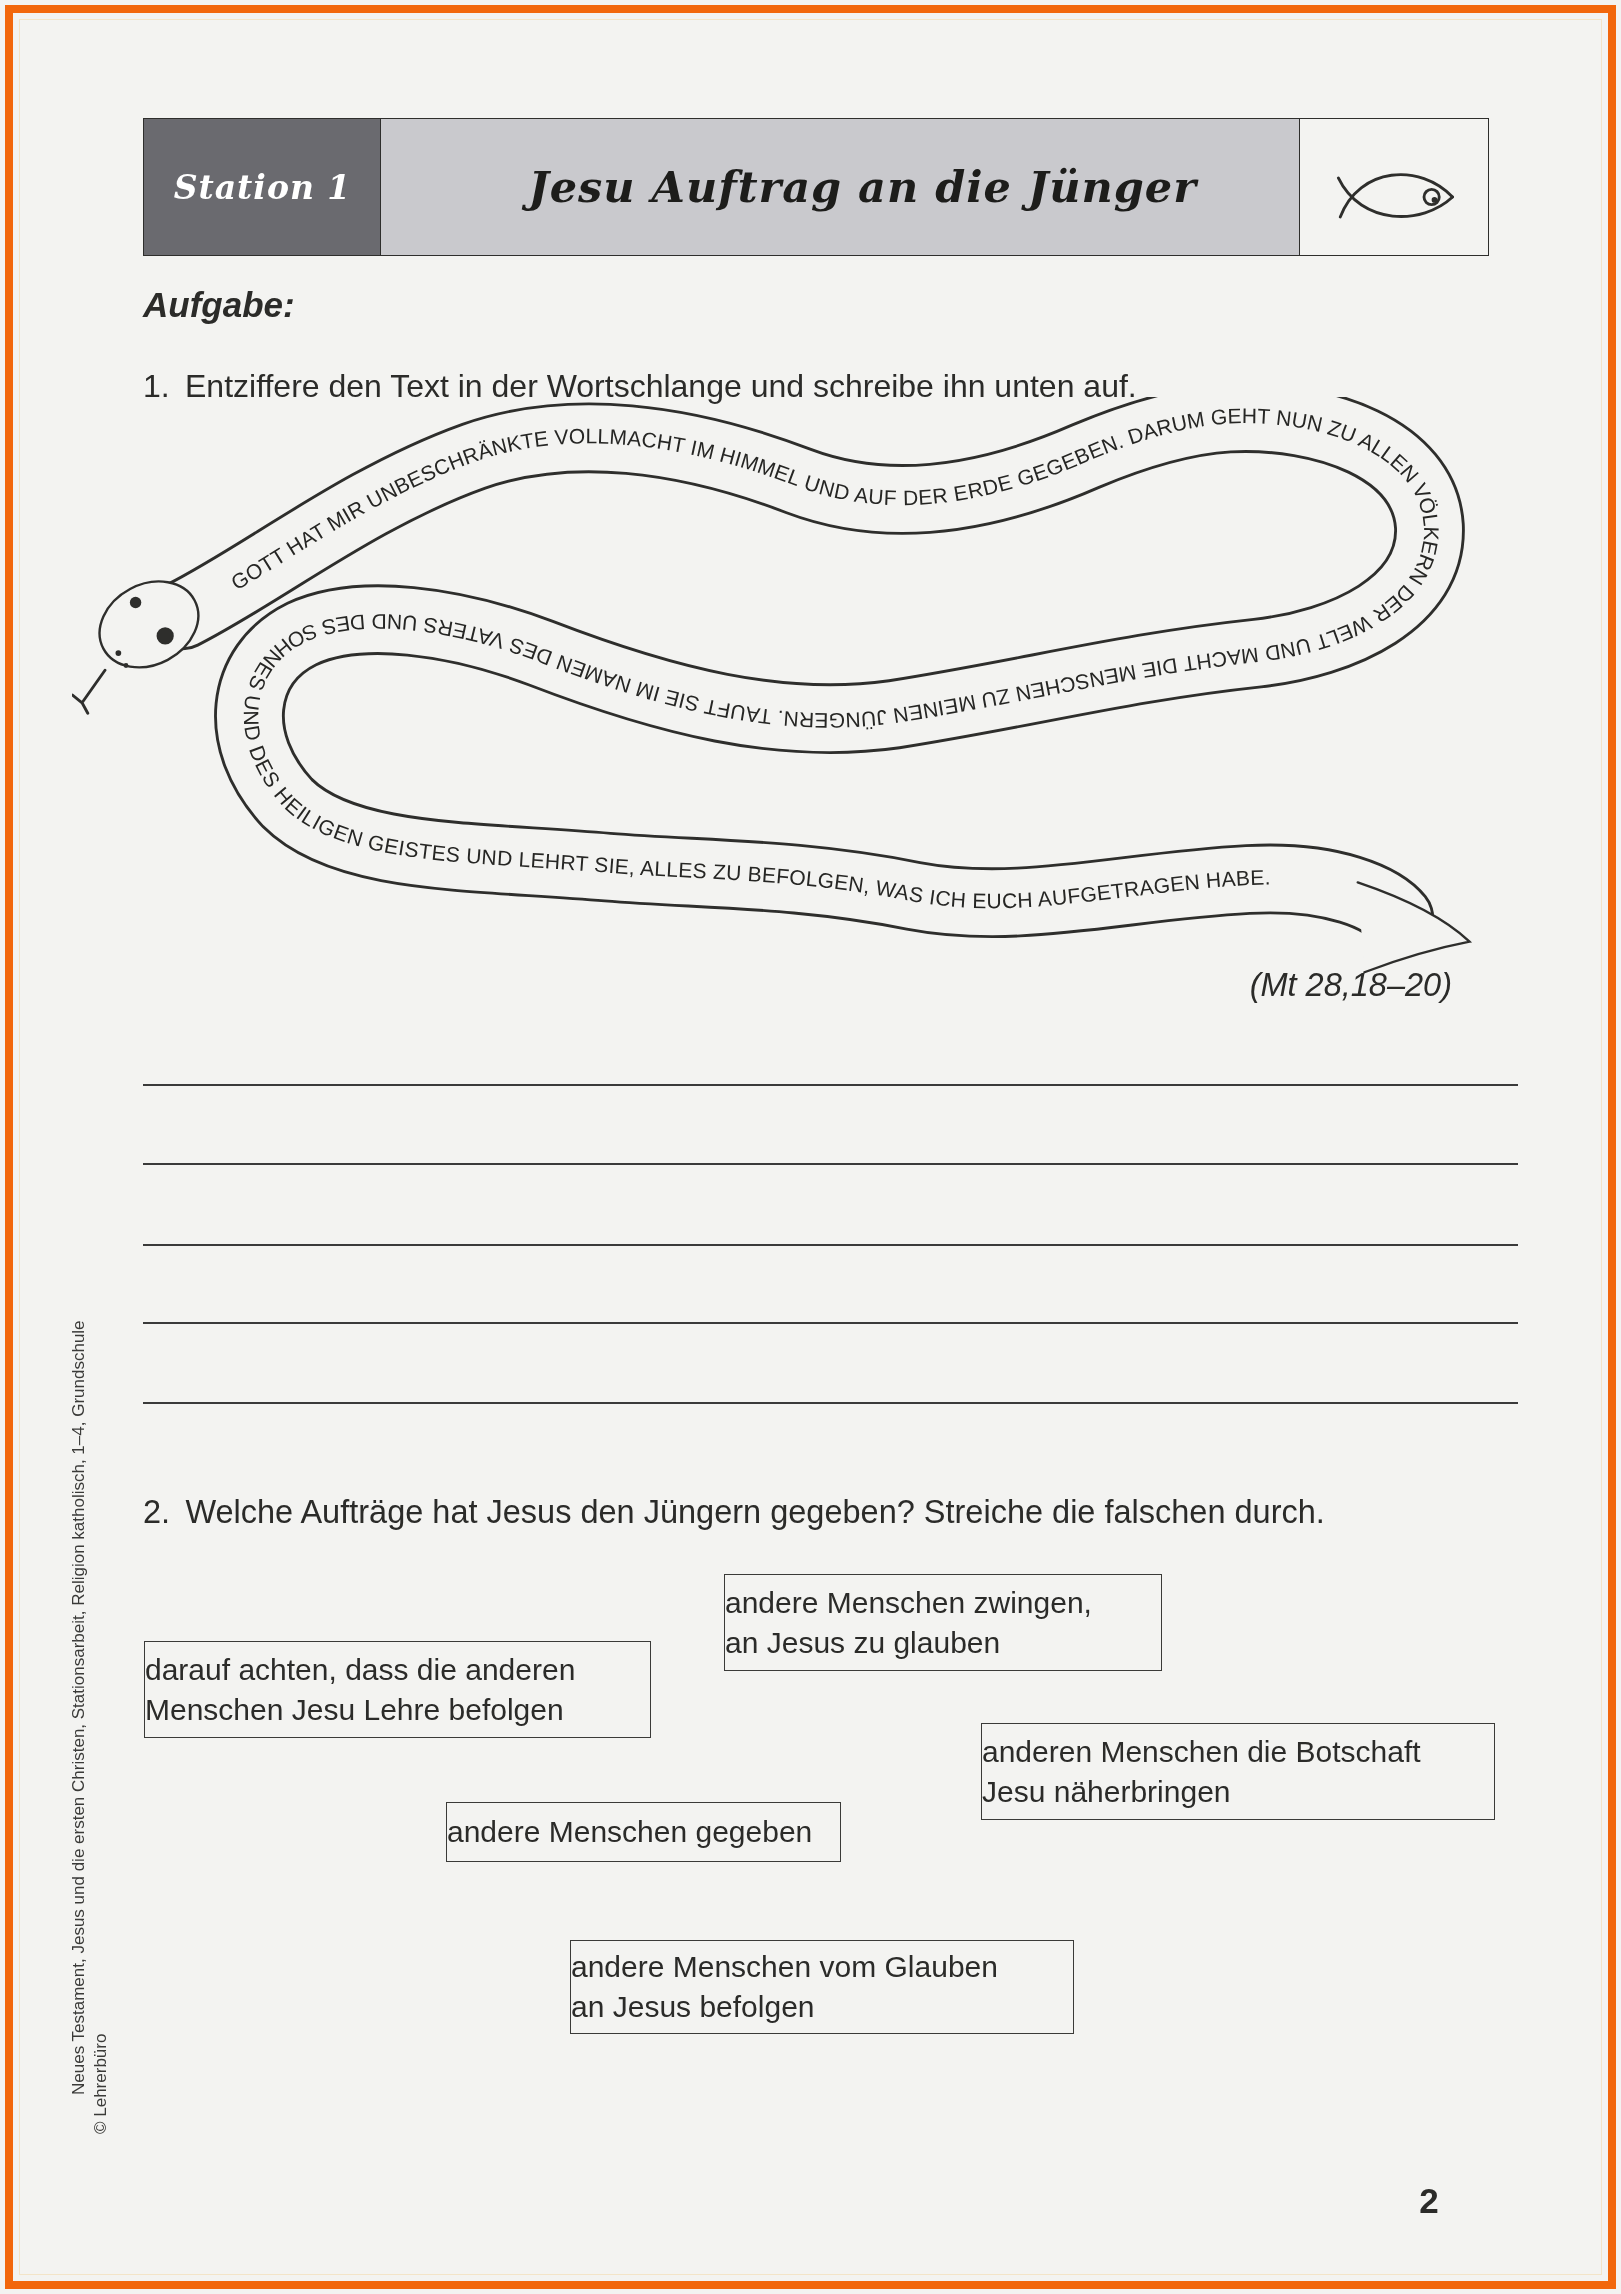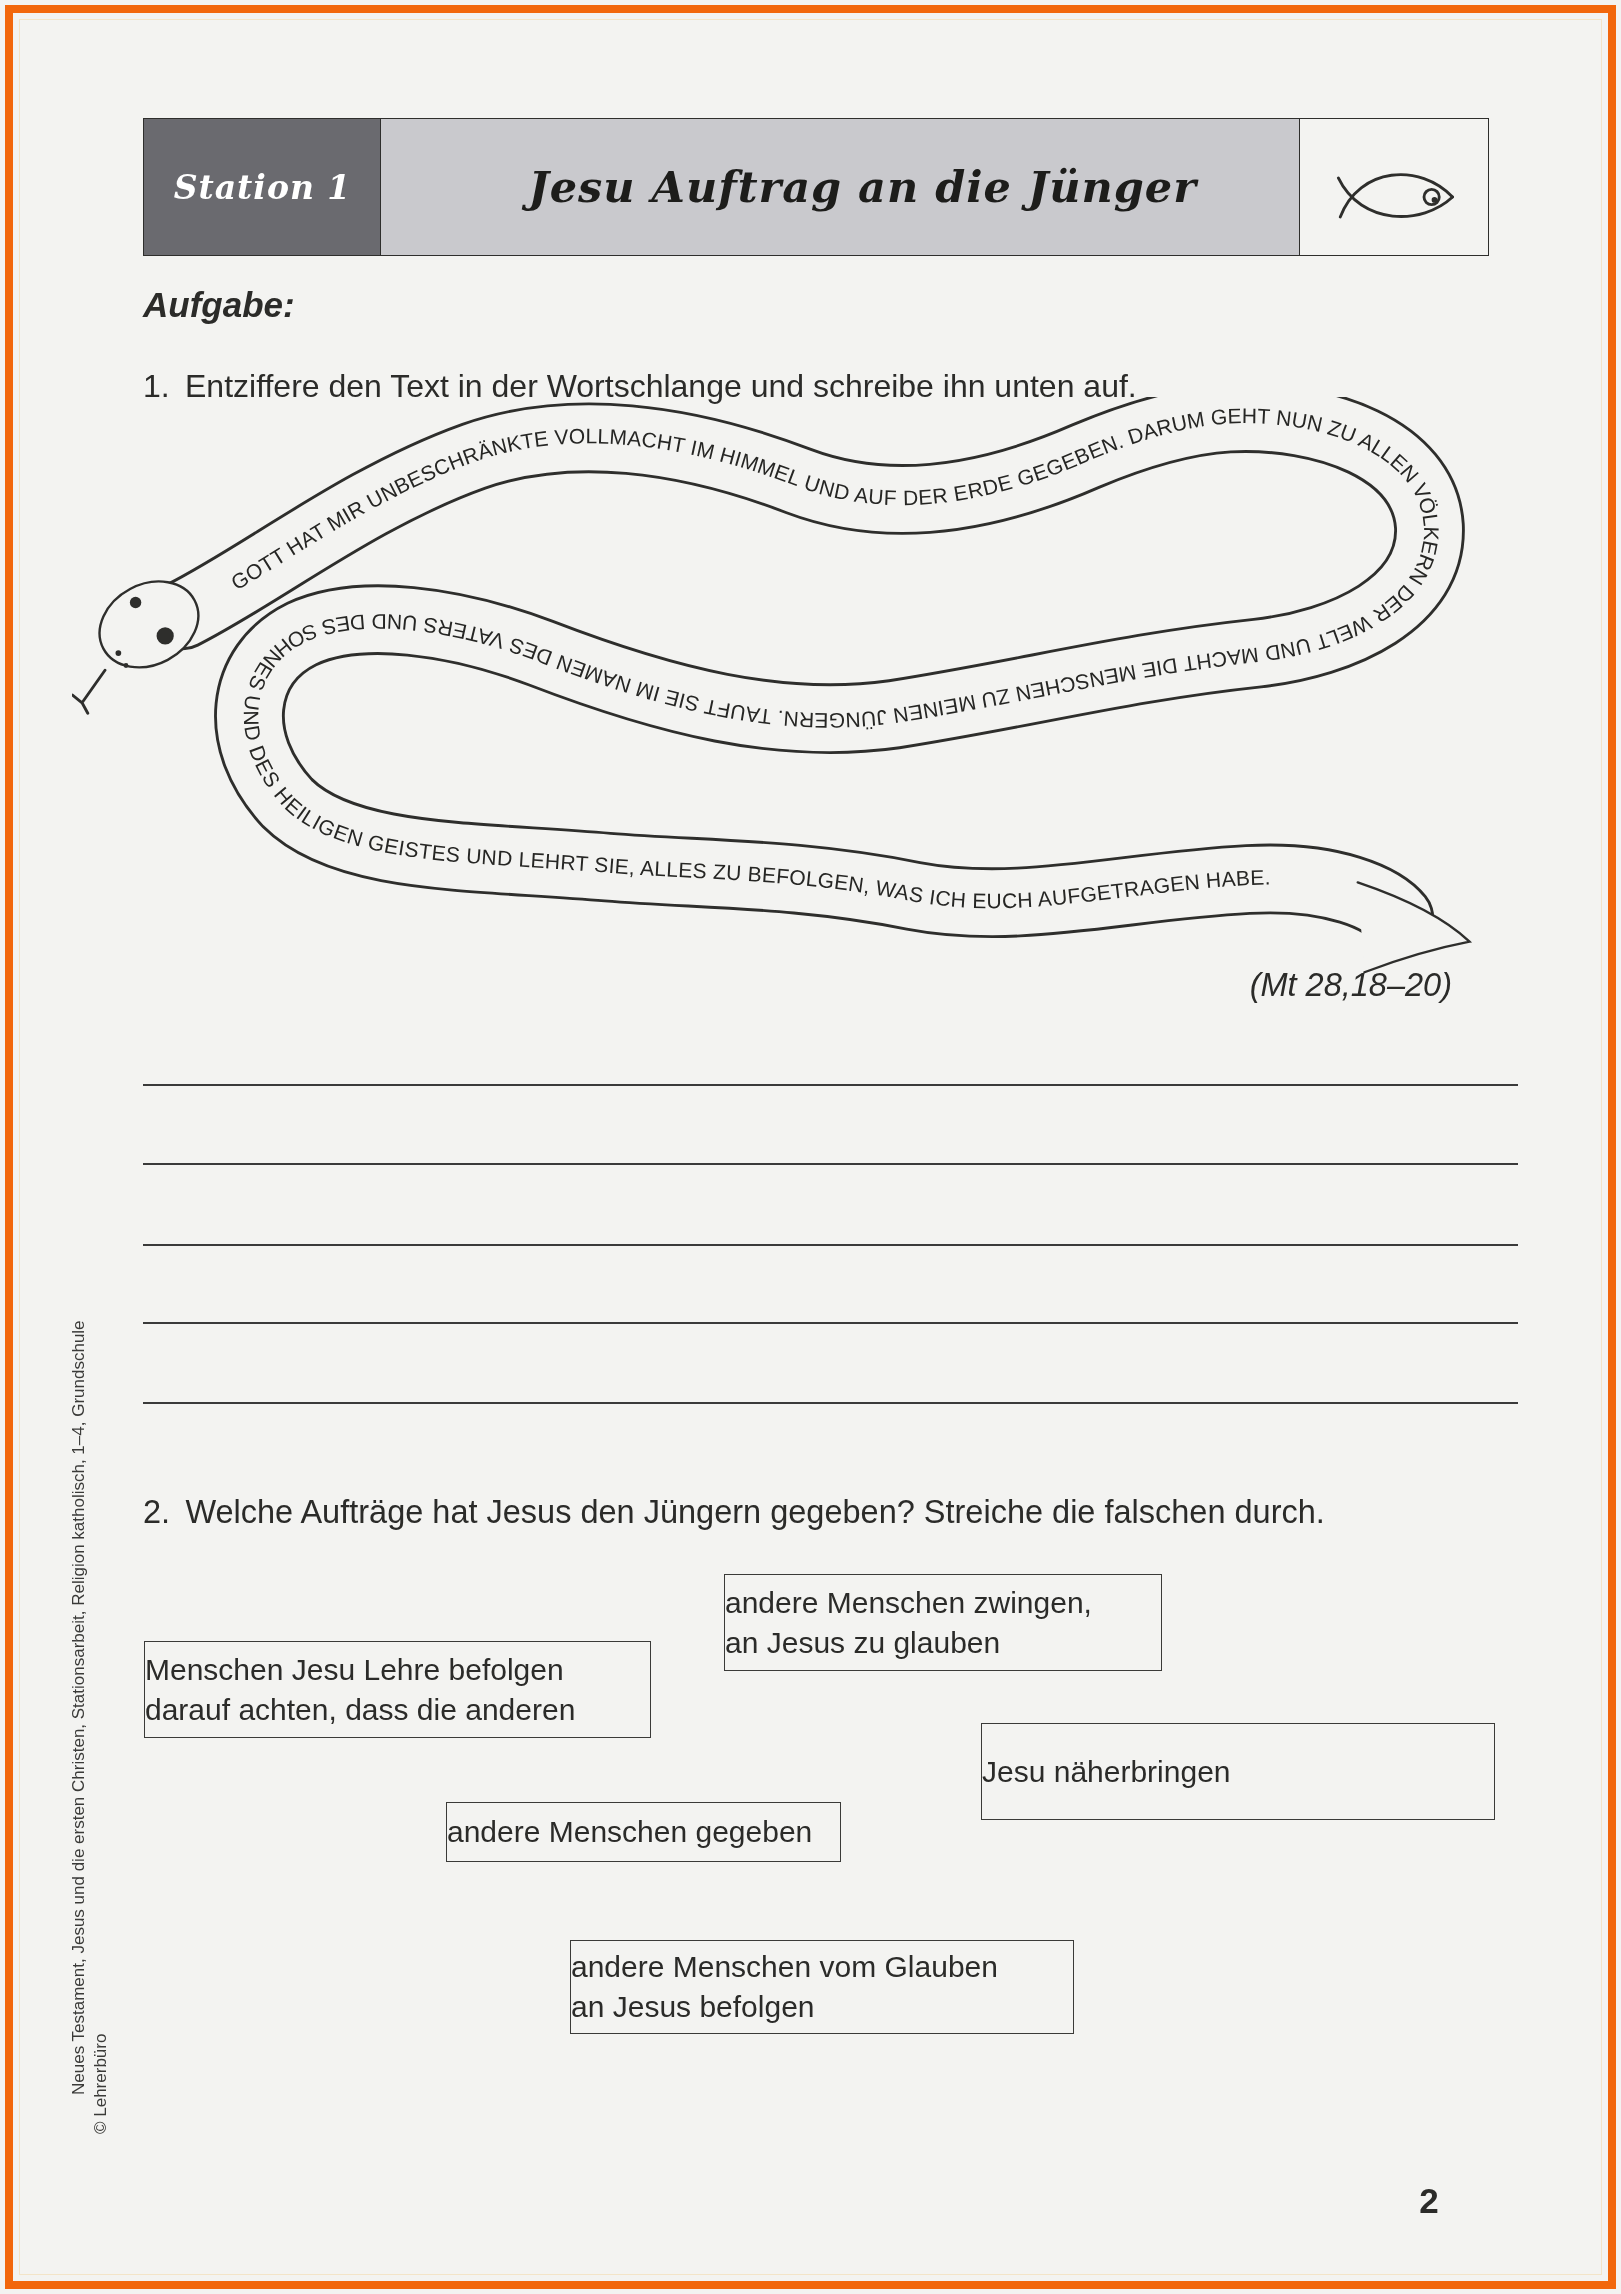--- a/index.html
+++ b/index.html
@@ -110,24 +110,25 @@
   <div class="taskline task2">
     <span>2.</span>
     <span>Welche Aufträge hat Jesus den Jüngern gegeben? Streiche die falschen durch.</span>
   </div>
 
   <div class="abox" style="left:724px;top:1574px;width:438px;height:97px">
     <span>andere Menschen zwingen,</span>
     <span>an Jesus zu glauben</span>
   </div>
   <div class="abox" style="left:144px;top:1641px;width:507px;height:97px">
+    <span>darauf achten, dass die anderen</span>
     <span>Menschen Jesu Lehre befolgen</span>
-    <span>darauf achten, dass die anderen</span>
   </div>
   <div class="abox" style="left:981px;top:1723px;width:514px;height:97px">
+    <span>anderen Menschen die Botschaft</span>
     <span>Jesu näherbringen</span>
   </div>
   <div class="abox" style="left:446px;top:1802px;width:395px;height:60px">
     <span>andere Menschen gegeben</span>
   </div>
   <div class="abox" style="left:570px;top:1940px;width:504px;height:94px">
     <span>andere Menschen vom Glauben</span>
     <span>an Jesus befolgen</span>
   </div>
 

